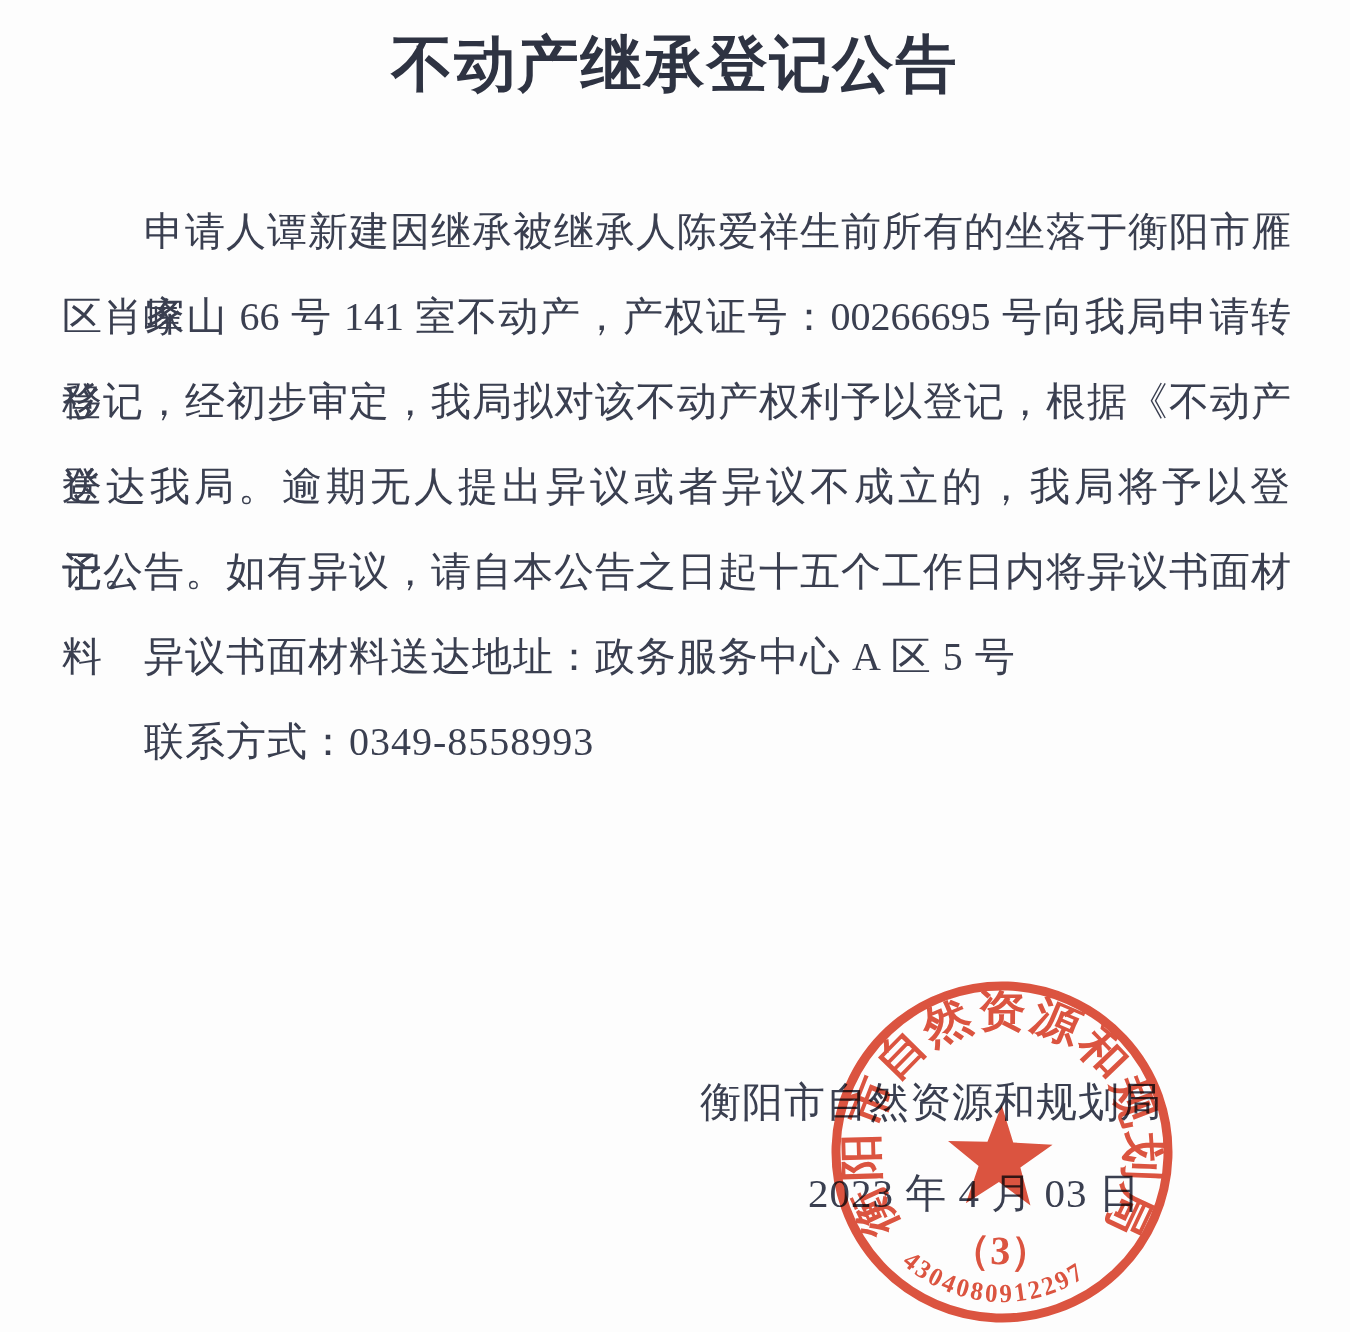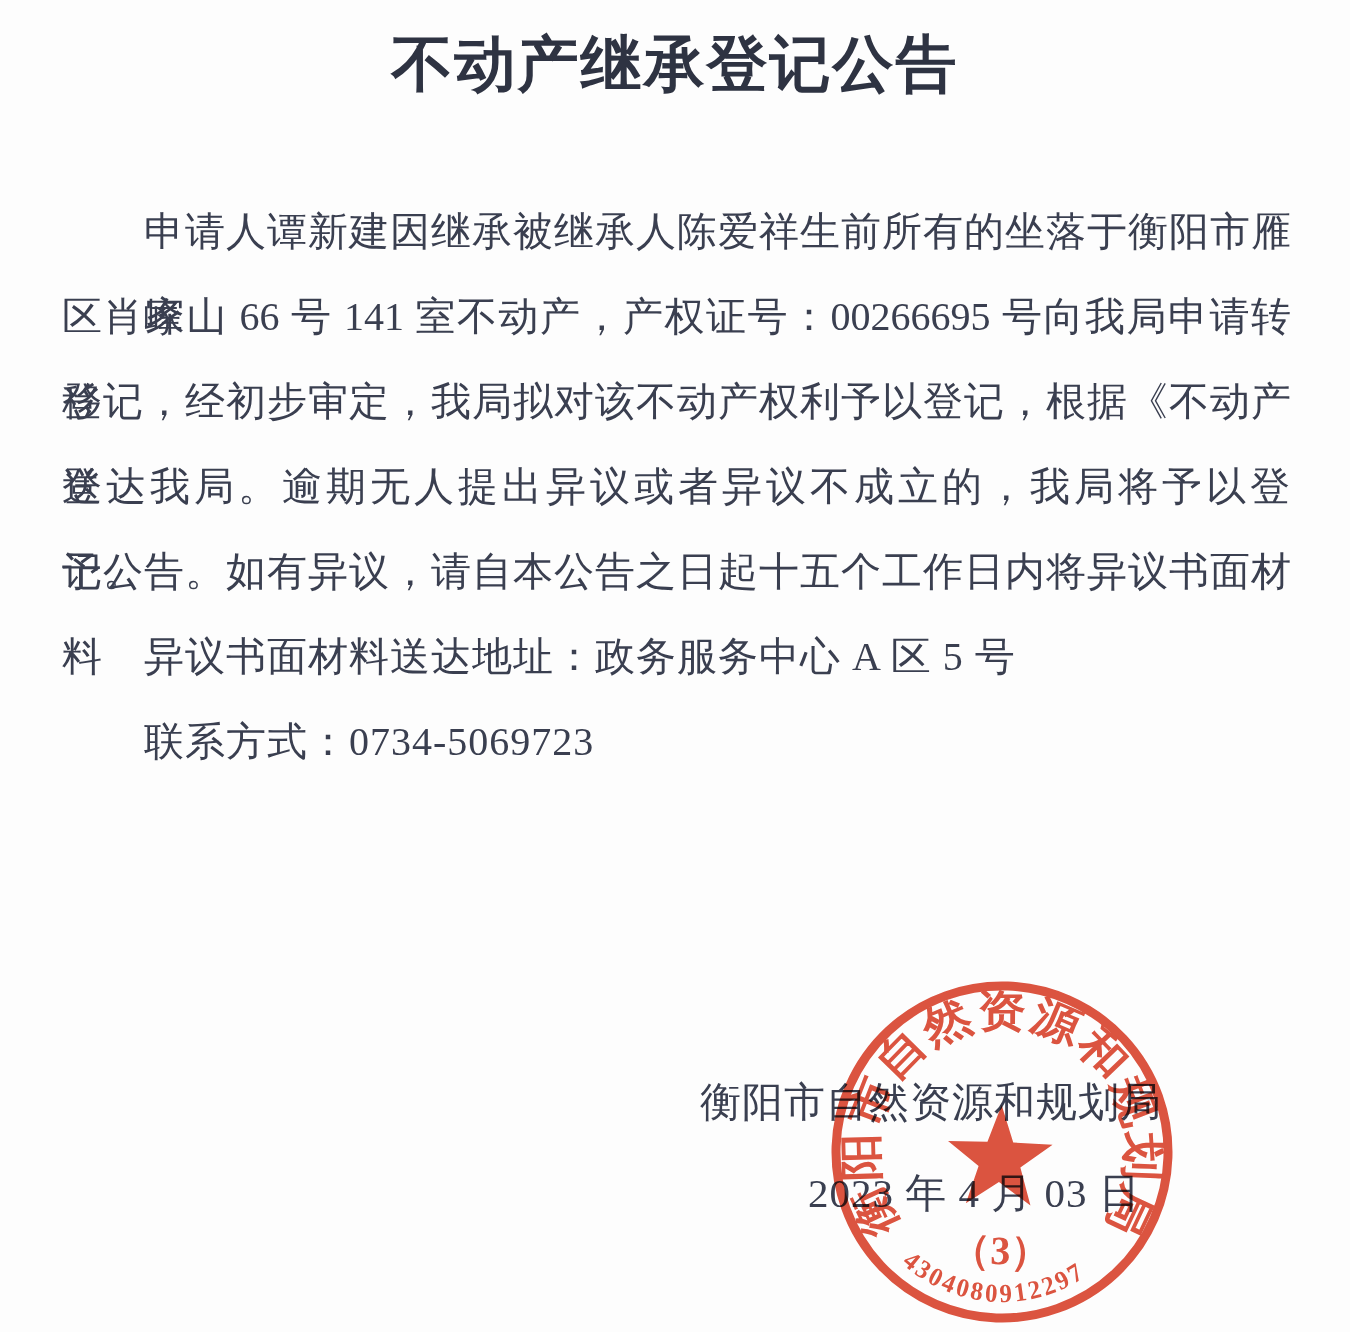--- a/index.html
+++ b/index.html
@@ -66,21 +66,21 @@
 
   <div class="doc-title">不动产继承登记公告</div>
 
   <div class="body-block">
     <div class="line first">申请人谭新建因继承被继承人陈爱祥生前所有的坐落于衡阳市雁峰</div>
     <div class="line">区肖家山 66 号 141 室不动产，产权证号：00266695 号向我局申请转移</div>
     <div class="line">登记，经初步审定，我局拟对该不动产权利予以登记，根据《不动产登</div>
     <div class="line last">送达我局。逾期无人提出异议或者异议不成立的，我局将予以登记。</div>
     <div class="line">予公告。如有异议，请自本公告之日起十五个工作日内将异议书面材料</div>
     <div class="plain">异议书面材料送达地址：政务服务中心 A 区 5 号</div>
-    <div class="plain">联系方式：0734-5069723</div>
+    <div class="plain">联系方式：0349-8558993</div>
   </div>
 
   <div class="signature">衡阳市自然资源和规划局</div>
 
   <div class="issue-date">2023 年 4 月 03 日</div>
 
   <svg class="seal" viewBox="0 0 360 360" width="360" height="360">
     <defs>
       <path id="sealArcTop" d="M 80.7 257.6 A 126 126 0 1 1 279.3 257.6" fill="none"></path>
       <path id="sealArcBottom" d="M 83.6 294.9 A 150 150 0 0 0 276.4 294.9" fill="none"></path>

